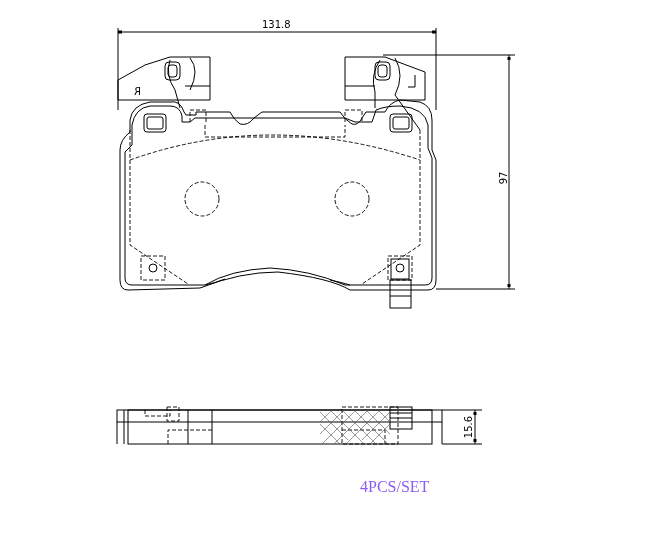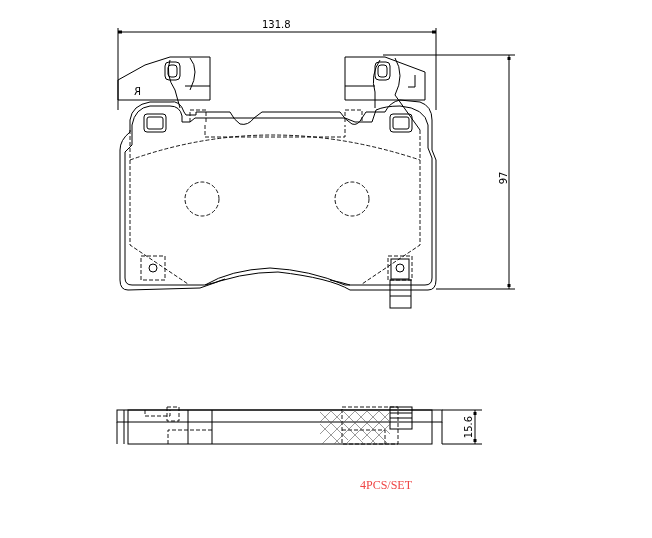--- a/index.html
+++ b/index.html
@@ -1,21 +1,21 @@
 <!DOCTYPE html>
 <html><head>
   <meta charset="utf-8">
   <style>
     html, body { margin: 0; padding: 0; background: #ffffff; }
     body { width: 652px; height: 538px; position: relative; overflow: hidden; }
     svg { position: absolute; left: 0; top: 0; }
     .ln { stroke: #000; stroke-width: 1; fill: none; }
     .dash { stroke: #000; stroke-width: 0.9; fill: none; stroke-dasharray: 4 2; }
     .dimtxt { font-family: "DejaVu Sans", sans-serif; font-size: 10px; fill: #000; }
-    .caption { position: absolute; left: 360px; top: 478px; font-family: "Liberation Serif", serif; font-size: 12px; color: #ef4444; }
+    .caption { position: absolute; left: 360px; top: 478px; font-family: "Liberation Serif", serif; font-size: 16px; color: #8b5cf6; }
   </style>
 </head>
 <body>
 
 <svg width="652" height="538" viewBox="0 0 652 538">
 
   <g>
     <line class="ln" x1="118" y1="28" x2="118" y2="110"></line>
     <line class="ln" x1="436" y1="28" x2="436" y2="110"></line>
     <line class="ln" x1="118" y1="32" x2="436" y2="32"></line>

